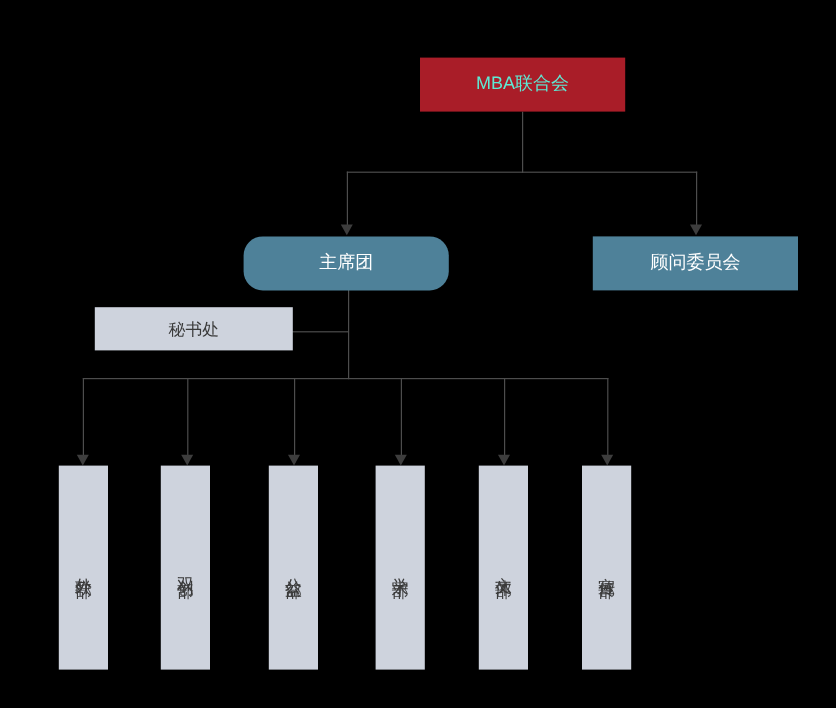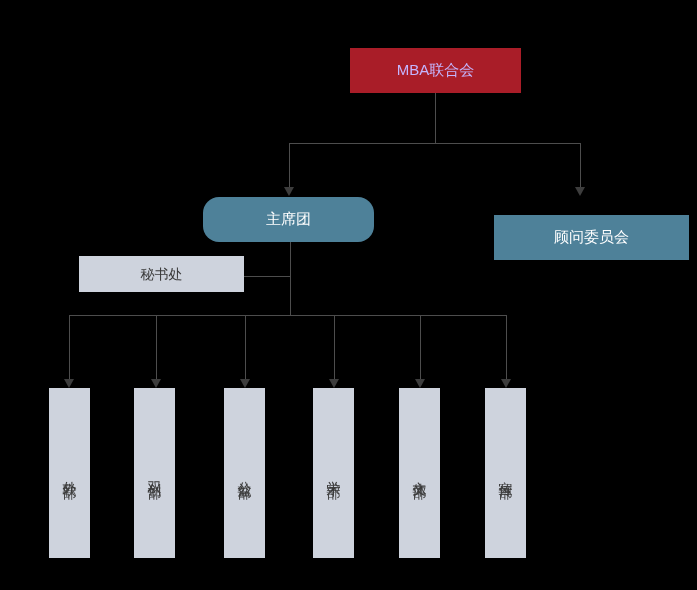--- a/index.html
+++ b/index.html
@@ -19,21 +19,21 @@
     position: absolute;
     box-sizing: border-box;
     display: flex;
     align-items: center;
     justify-content: center;
     text-align: center;
     line-height: 1.35;
   }
   .node-root {
     background: #a91d28;
-    color: #c4b5fd;
+    color: #5eead4;
     font-size: 15px;
   }
   .node-div {
     background: #4e8199;
     color: #ffffff;
     font-size: 15px;
   }
   .node-plain {
     background: #ced3dd;
     color: #3a3a3a;
@@ -95,21 +95,21 @@
   <div class="conn conn-v" style="left:420px; top:315px; height:71px;"></div>
   <div class="arrow" style="left:415px; top:379px;"></div>
 
   <div class="conn conn-v" style="left:506px; top:315px; height:71px;"></div>
   <div class="arrow" style="left:501px; top:379px;"></div>
 
   <div class="node node-root" style="left:350px; top:48px; width:171px; height:45px;">MBA联合会</div>
 
   <div class="node node-div" style="left:203px; top:197px; width:171px; height:45px;border-radius:16px;">主席团</div>
 
-  <div class="node node-div" style="left:494px; top:215px; width:195px; height:45px;">顾问委员会</div>
+  <div class="node node-div" style="left:494px; top:197px; width:171px; height:45px;">顾问委员会</div>
 
   <div class="node node-plain" style="left:79px; top:256px; width:165px; height:36px;text-align:right;">秘书处</div>
 
   <div class="node node-dept" style="left:49px; top:388px; width:41px; height:170px;">外联部</div>
 
   <div class="node node-dept" style="left:134px; top:388px; width:41px; height:170px;">双创部</div>
 
   <div class="node node-dept" style="left:224px; top:388px; width:41px; height:170px;">公益部</div>
 
   <div class="node node-dept" style="left:313px; top:388px; width:41px; height:170px;">学术部</div>

